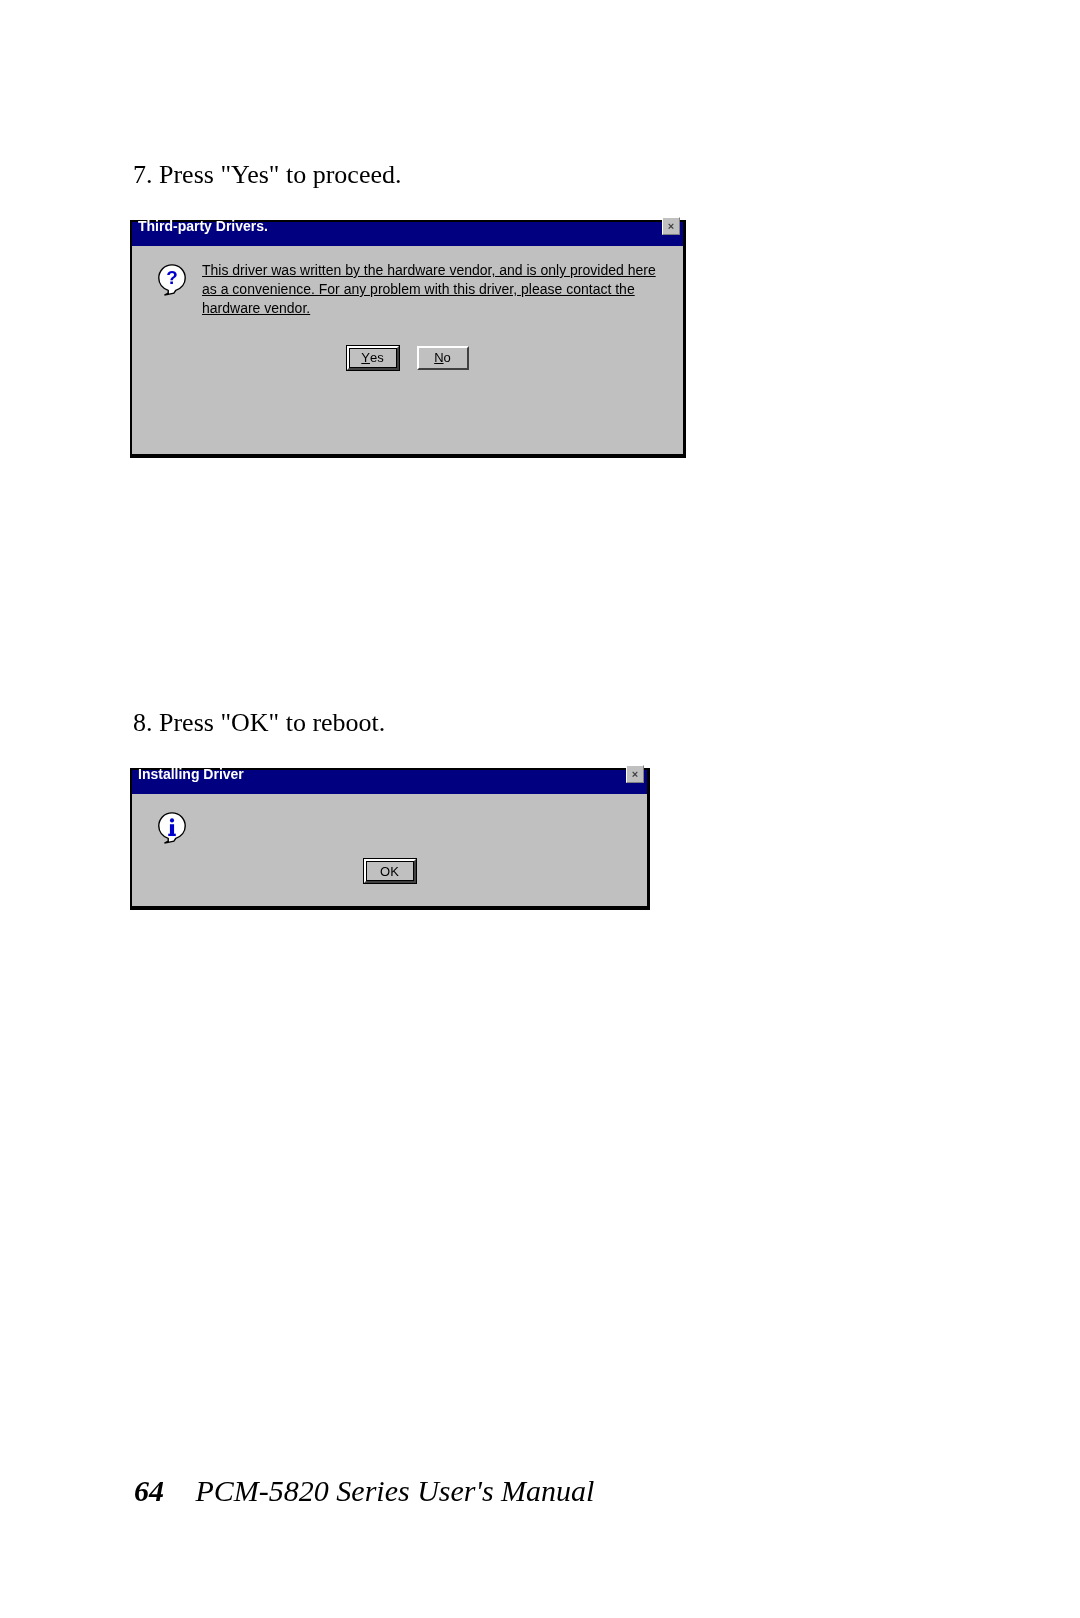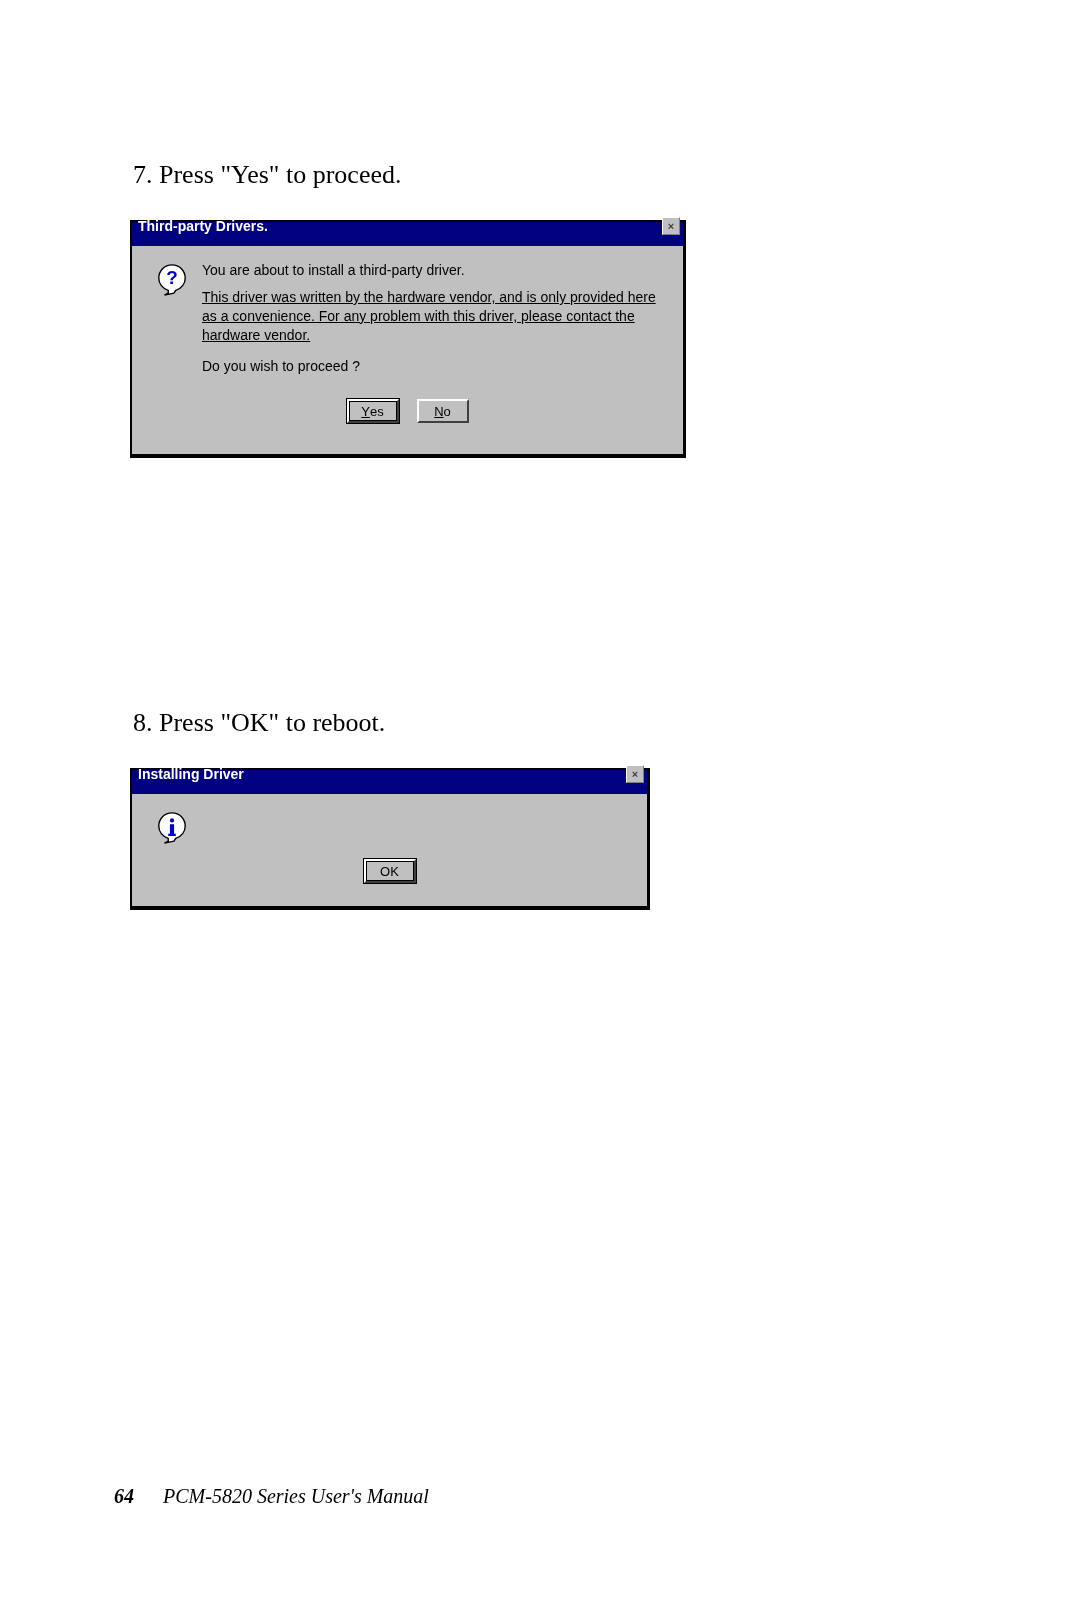--- a/index.html
+++ b/index.html
@@ -137,23 +137,23 @@
       outline: 1px solid #000;
       outline-offset: 0;
       box-shadow: 0 0 0 1px #000 inset;
     }
     .underline {
       text-decoration: underline;
     }
     .footer {
       position: absolute;
       bottom: 110px;
-      left: 114px;
+      left: 134px;
       font-style: italic;
-      font-size: 20px;
+      font-size: 30px;
       color: #000;
     }
     .footer .pagenum {
       font-weight: bold;
       font-style: italic;
       margin-right: 24px;
     }
   </style>
 </head>
 <body>
@@ -169,23 +169,21 @@
         <div class="close-btn">×</div>
       </div>
       <div class="dialog-body">
         <div class="icon-col">
           <svg class="question-icon" viewBox="0 0 36 36">
             <path d="M18 2 C10 2 4 8 4 16 C4 22 8 27 14 29 L14 32 L10 34 L20 32 L22 29 C28 27 32 22 32 16 C32 8 26 2 18 2 Z" fill="#ffffff" stroke="#000000" stroke-width="1.5"></path>
             <text x="18" y="22" text-anchor="middle" font-size="20" font-weight="bold" font-family="Arial" fill="#0000cc">?</text>
           </svg>
         </div>
         <div class="msg-col">
-          <div class="msg-line">You are about to install a third-party driver.</div>
           <div class="msg-block">This driver was written by the hardware vendor, and is only provided here as a convenience.  For any problem with this driver, please contact the hardware vendor.</div>
-          <div class="msg-line">Do you wish to proceed ?</div>
         </div>
       </div>
       <div class="button-row">
         <div class="win-btn win-btn-focus">
           <span class="underline">Y</span>
             <span>es</span>
         </div>
         <div class="win-btn">
           <span class="underline">N</span>
             <span>o</span>

